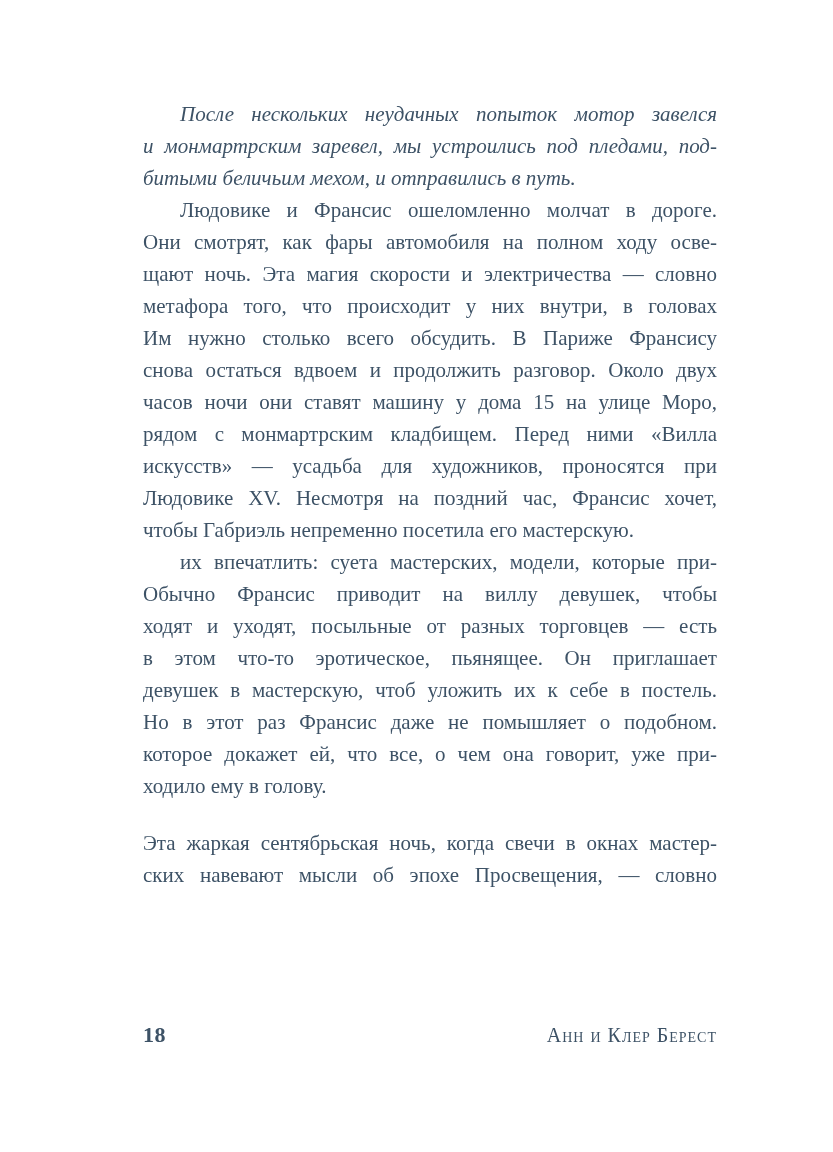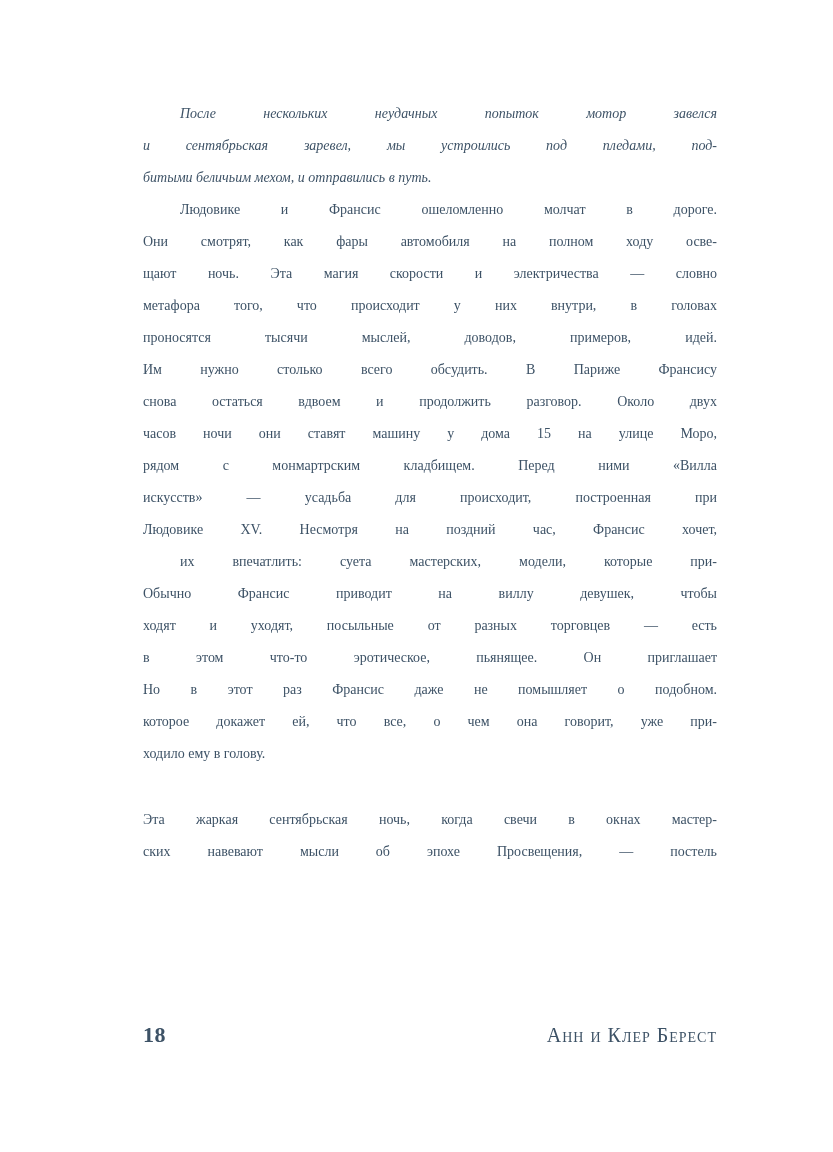--- a/index.html
+++ b/index.html
@@ -14,26 +14,26 @@
     background: var(--page-bg, #ffffff);
     color: var(--text-color, #3d5266);
     font-family: "Liberation Serif", "DejaVu Serif", serif;
     overflow: hidden;
   }
   .text-block {
     position: absolute;
     left: 143px;
     top: 98px;
     width: 574px;
-    font-size: 14px;
+    font-size: 21px;
     line-height: 32px;
   }
   .para { margin: 0; }
   .para.italic { font-style: italic; }
-  .para.section-gap { margin-top: 34px; }
+  .para.section-gap { margin-top: 25px; }
   .line {
     height: 32px;
     text-align: justify;
     text-align-last: justify;
     white-space: nowrap;
   }
   .line.last {
     text-align: right;
     text-align-last: left;
   }
@@ -58,47 +58,48 @@
     letter-spacing: 1px;
   }
 </style>
 </head>
 <body>
 
 <div class="page" style="--page-bg: #ffffff; --text-color: #3d5266;">
   <main class="text-block">
       <div class="para italic indent">
         <div class="line">После нескольких неудачных попыток мотор завелся</div>
-        <div class="line">и сентябрьская заревел, мы устроились под пледами, под-</div>
+        <div class="line">и монмартрским заревел, мы устроились под пледами, под-</div>
         <div class="line last">битыми беличьим мехом, и отправились в путь.</div>
       </div>
       <div class="para indent">
         <div class="line">Людовике и Франсис ошеломленно молчат в дороге.</div>
         <div class="line">Они смотрят, как фары автомобиля на полном ходу осве-</div>
         <div class="line">щают ночь. Эта магия скорости и электричества — словно</div>
         <div class="line">метафора того, что происходит у них внутри, в головах</div>
-        <div class="line">проносятся тысячи мыслей, доводов, примеров, идей.</div>
         <div class="line">Им нужно столько всего обсудить. В Париже Франсису</div>
         <div class="line">снова остаться вдвоем и продолжить разговор. Около двух</div>
         <div class="line">часов ночи они ставят машину у дома 15 на улице Моро,</div>
         <div class="line">рядом с монмартрским кладбищем. Перед ними «Вилла</div>
-        <div class="line">искусств» — усадьба для происходит, построенная при</div>
+        <div class="line">искусств» — усадьба для художников, проносятся при</div>
         <div class="line">Людовике XV. Несмотря на поздний час, Франсис хочет,</div>
+        <div class="line last">чтобы Габриэль непременно посетила его мастерскую.</div>
       </div>
       <div class="para indent">
         <div class="line">их впечатлить: суета мастерских, модели, которые при-</div>
         <div class="line">Обычно Франсис приводит на виллу девушек, чтобы</div>
         <div class="line">ходят и уходят, посыльные от разных торговцев — есть</div>
         <div class="line">в этом что-то эротическое, пьянящее. Он приглашает</div>
+        <div class="line">девушек в мастерскую, чтоб уложить их к себе в постель.</div>
         <div class="line">Но в этот раз Франсис даже не помышляет о подобном.</div>
         <div class="line">которое докажет ей, что все, о чем она говорит, уже при-</div>
         <div class="line last">ходило ему в голову.</div>
       </div>
       <div class="para section-gap">
         <div class="line">Эта жаркая сентябрьская ночь, когда свечи в окнах мастер-</div>
-        <div class="line">ских навевают мысли об эпохе Просвещения, — постель</div>
+        <div class="line">ских навевают мысли об эпохе Просвещения, — словно</div>
       </div>
     </main>
   <div class="page-footer">
     <span class="page-number">18</span>
     <span class="running-title">Анн и Клер Берест</span>
   </div>
 </div>
 
 </body></html>

